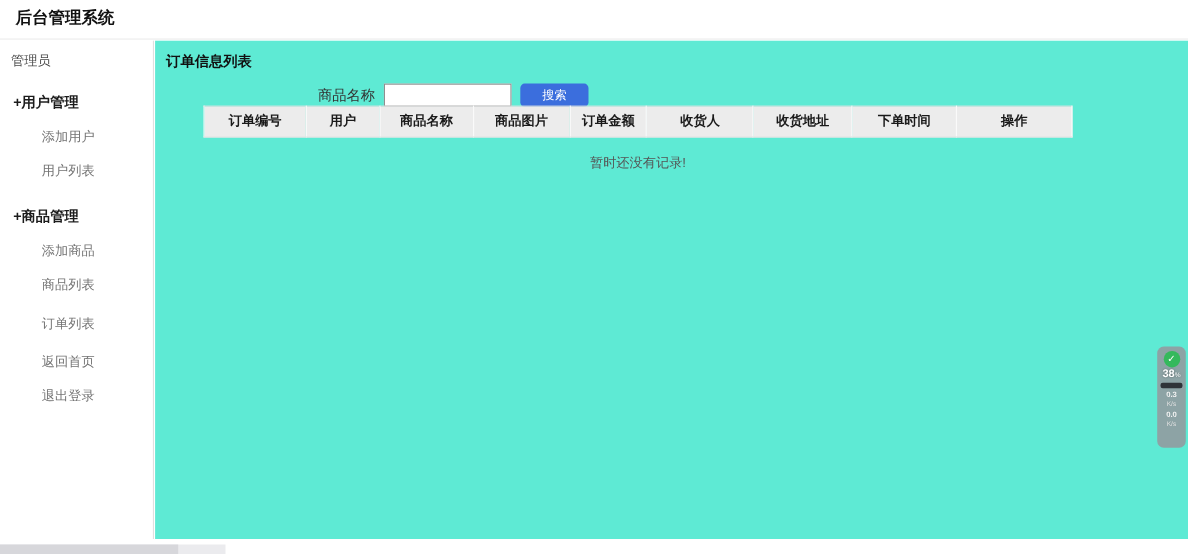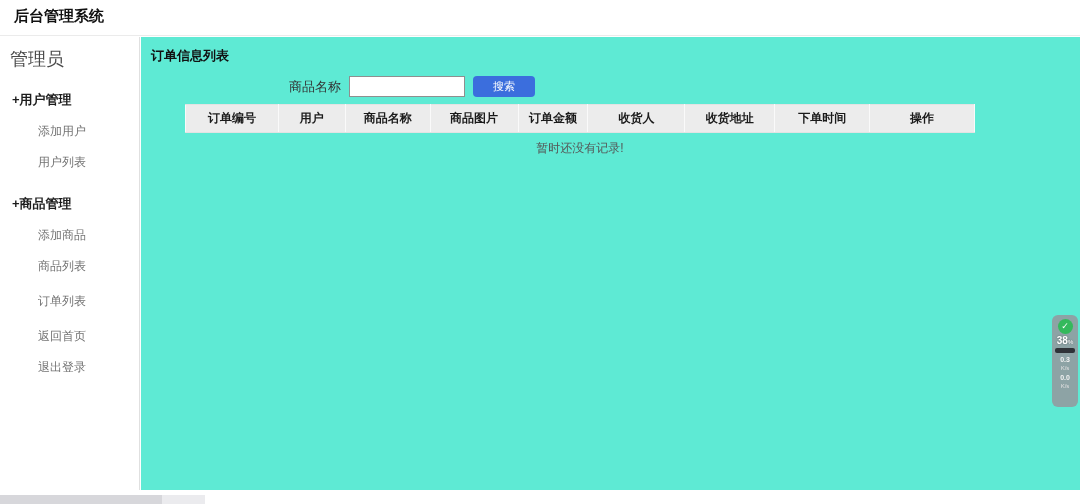--- a/index.html
+++ b/index.html
@@ -7,37 +7,37 @@
   body { font-family: "Liberation Sans", "DejaVu Sans", sans-serif; color: #222; position: relative; }
 
   
   .topbar { position: absolute; top: 0; left: 0; width: 1080px; height: 36px;
             background: #fff; border-bottom: 1px solid #ebebeb; }
   .topbar-title { position: absolute; left: 14px; top: 7px; font-size: 15px; font-weight: bold; color: #111; }
 
   
   .sidebar { position: absolute; top: 37px; left: 0; width: 140px; height: 453px;
              border-right: 1px solid #e0e0e0; background: #fff; }
-  .side-user { margin: 10px 0 0 10px; font-size: 18px; color: #4a4a4a; }
+  .side-user { margin: 10px 0 0 10px; font-size: 12px; color: #4a4a4a; }
   .group-label { margin: 20px 0 0 12px; font-size: 13px; font-weight: bold; color: #1c1c1c; cursor: pointer; }
   .sub-item { margin: 14px 0 0 38px; font-size: 12px; color: #737373; cursor: pointer; }
   .group-gap { height: 4px; }
 
   
   .main { position: absolute; top: 37px; left: 141px; width: 939px; height: 453px; background: #5eead4; }
   .main-title { position: absolute; top: 10px; left: 10px; font-size: 13px; font-weight: bold; color: #111; }
 
   .search-row { position: absolute; top: 39px; left: 148px; display: flex; align-items: center; }
   .search-label { font-size: 13px; color: #333; margin-right: 8px; }
   .search-input { width: 116px; height: 21px; border: 1px solid #8f8f8f; background: #fff;
                   font-size: 12px; padding: 0 4px; outline: none; }
   .search-btn { margin-left: 8px; height: 21px; padding: 0 20px; border: none; border-radius: 4px;
                 color: #fff; font-size: 11px; cursor: pointer; }
 
-  .order-table { position: absolute; top: 67px; left: 44px; width: 790px; border-collapse: collapse; }
+  .order-table { position: absolute; top: 59px; left: 44px; width: 790px; border-collapse: collapse; }
   .order-table th { background: #ececec; border: 1px solid #fafafa; border-top: 1px solid #e3e3e3;
                     border-bottom: 1px solid #e3e3e3; height: 28px; font-size: 12px; font-weight: bold;
                     color: #1a1a1a; text-align: center; }
   .empty-msg { position: absolute; top: 103px; left: 44px; width: 790px; text-align: center;
                font-size: 12px; color: #555; }
 
   
   .overlay-widget { position: absolute; top: 315px; right: 2px; width: 26px; height: 92px;
                     background: rgba(148,153,158,0.88); border-radius: 6px; overflow: hidden; }
   .ow-badge { width: 15px; height: 15px; border-radius: 50%; margin: 4px auto 1px auto;

